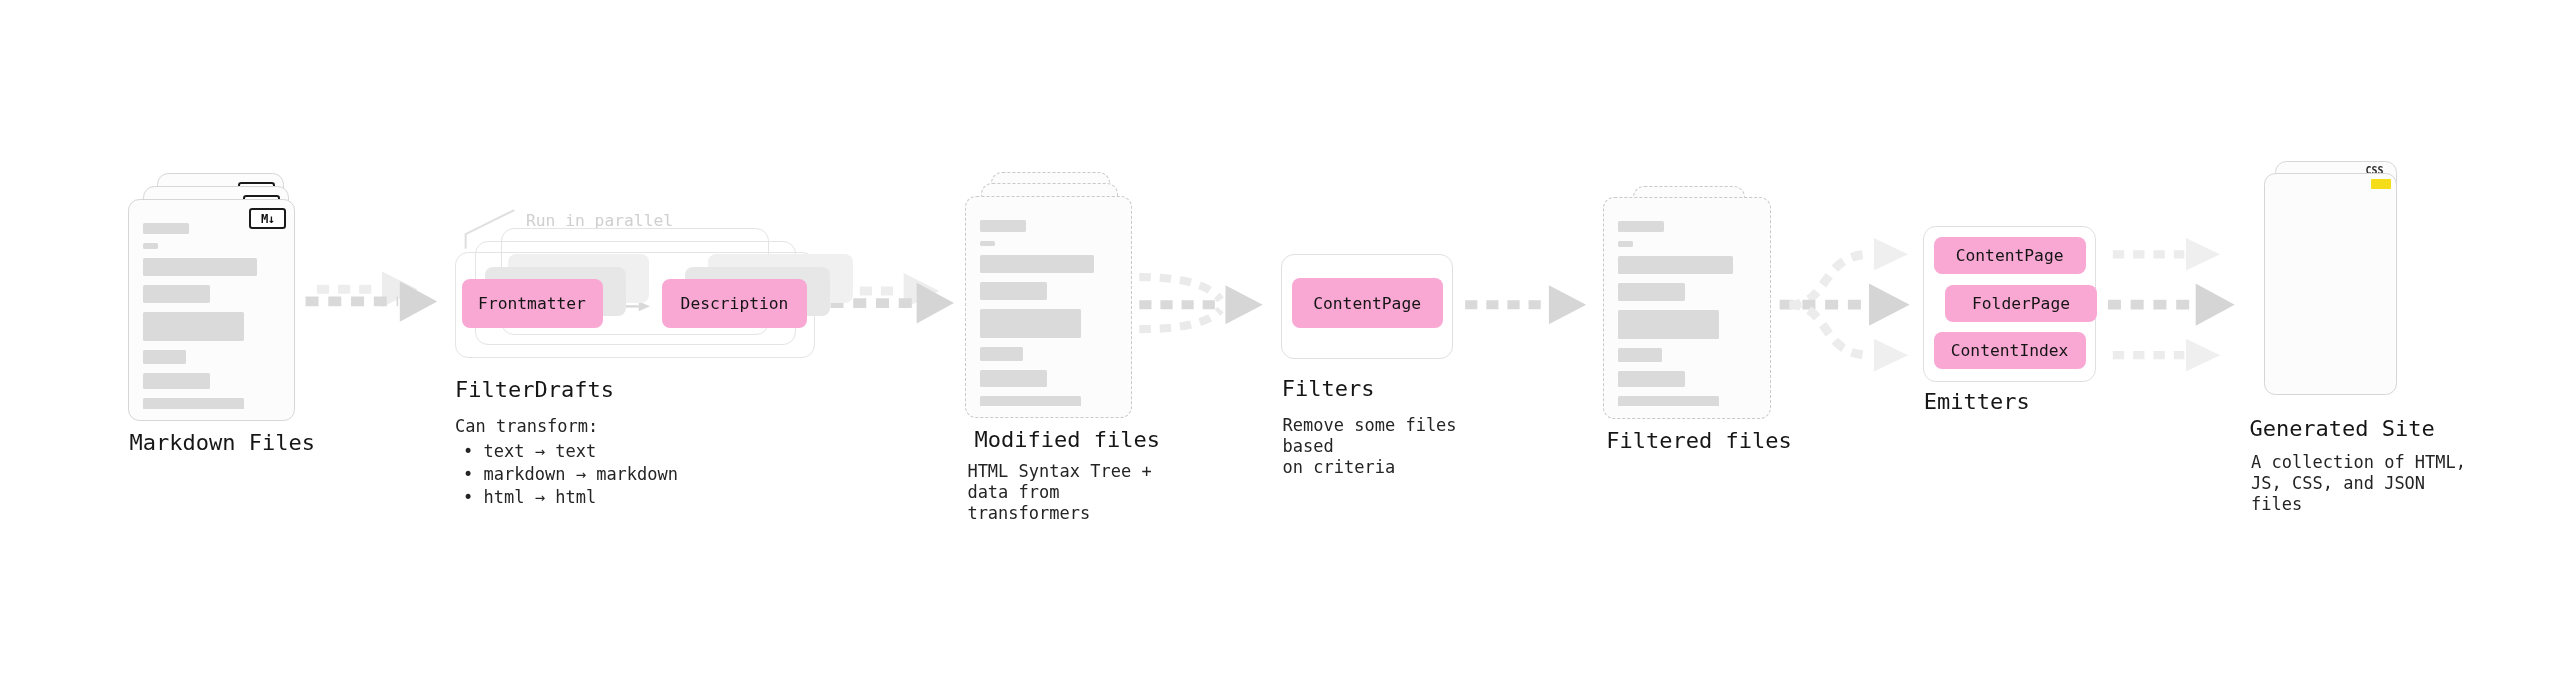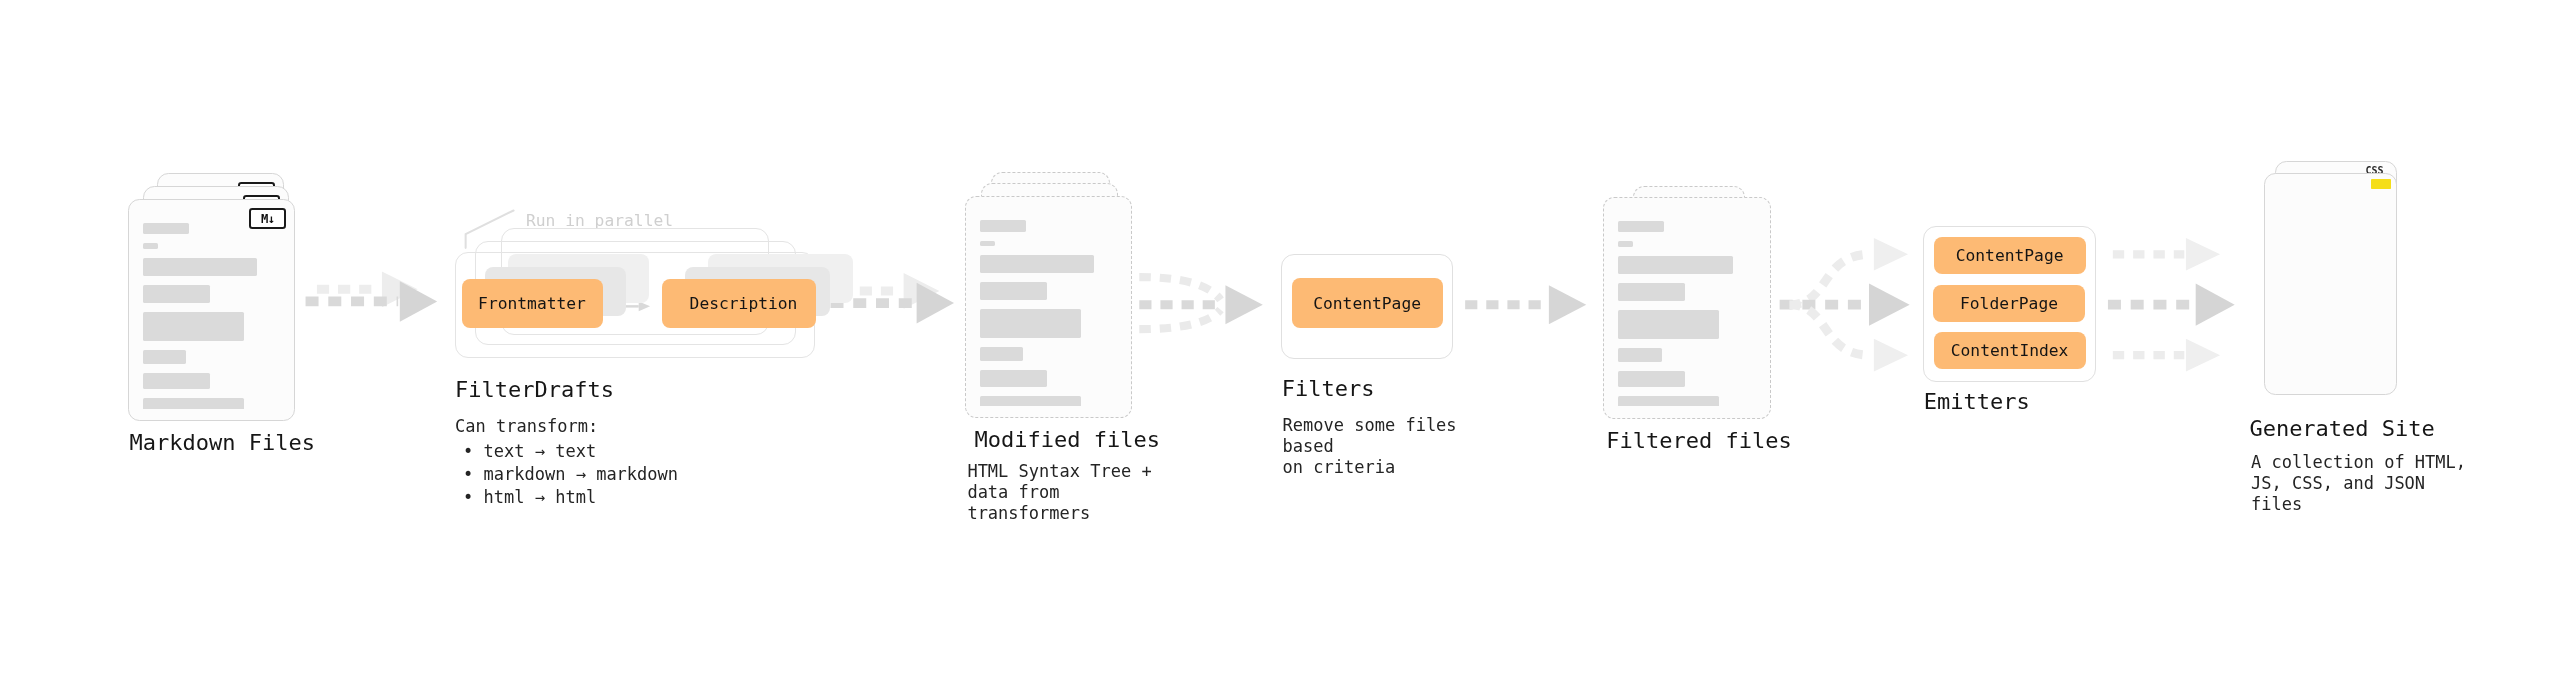--- a/index.html
+++ b/index.html
@@ -9,21 +9,21 @@
   .group{position:absolute;}
   .card{position:absolute;background:#fcfcfc;border:1.6px solid #d6d6d6;border-radius:11.4px;box-sizing:border-box;}
   .card.dashed{border:1.6px dashed #c9c9c9;background:#fcfcfc;}
   .sk-wrap{position:absolute;left:14px;right:11.4px;top:23px;bottom:11.4px;overflow:hidden;}
   .sk-bar{background:#dadada;border-radius:1.6px;margin-bottom:9px;}
   .title{position:absolute;font-size:22px;line-height:24.4px;color:#161616;white-space:nowrap;}
   .note{position:absolute;font-size:17px;line-height:21px;color:#242424;white-space:pre-line;}
   .note-head{position:absolute;font-size:17px;line-height:21px;color:#242424;white-space:nowrap;}
   .bullets{position:absolute;font-size:17px;color:#242424;}
   .bullets div{line-height:23px;white-space:nowrap;}
-  .graybox{position:absolute;background:#fdba74;border-radius:8.1px;display:flex;align-items:center;
+  .graybox{position:absolute;background:#f9a8d4;border-radius:8.1px;display:flex;align-items:center;
            justify-content:center;font-size:16.3px;color:#141414;white-space:nowrap;}
   .ghostbox{position:absolute;border-radius:8.1px;}
   .g1{background:#e7e7e7;} .g2{background:#f0f0f0;}
   .frame{position:absolute;border:1.6px solid #e4e4e4;border-radius:13px;background:transparent;box-sizing:border-box;}
   .panel{position:absolute;border:1.6px solid #e0e0e0;border-radius:13px;background:#ffffff;box-sizing:border-box;}
   .md-badge{position:absolute;top:8.1px;right:8.1px;width:32.5px;height:17px;border:2.4px solid #1a1a1a;border-radius:3.3px;
             background:#ffffff;color:#111;font-weight:bold;font-size:12.2px;letter-spacing:-0.8px;
             display:flex;align-items:center;justify-content:center;box-sizing:content-box;}
   .annotation{position:absolute;font-size:16.3px;color:#cfcfcf;white-space:nowrap;}
   .css-badge{position:absolute;top:4.9px;right:13px;width:18px;text-align:center;}
@@ -126,21 +126,21 @@
   <div class="group" style="left:455px;top:195px;width:374px;height:349px;">
     <div class="annotation" style="left:71px;top:16px;">Run in parallel</div>
     <div class="frame" style="left:46px;top:32.5px;width:268px;height:107px;"></div>
     <div class="frame" style="left:20.3px;top:46px;width:321px;height:104px;"></div>
     <div class="frame" style="left:0;top:57px;width:360px;height:106px;"></div>
     <div class="ghostbox g2" style="left:53px;top:59px;width:141px;height:49px;"></div>
     <div class="ghostbox g1" style="left:30px;top:72px;width:141px;height:49px;"></div>
     <div class="graybox" style="left:6.5px;top:84px;width:141px;height:49px;">Frontmatter</div>
     <div class="ghostbox g2" style="left:253px;top:59px;width:145px;height:49px;"></div>
     <div class="ghostbox g1" style="left:230px;top:72px;width:145px;height:49px;"></div>
-    <div class="graybox" style="left:207px;top:84px;width:145px;height:49px;padding-left:9px;">Description</div>
+    <div class="graybox" style="left:207px;top:84px;width:145px;height:49px;">Description</div>
     <div class="title" style="left:0;top:183px;">FilterDrafts</div>
     <div class="note-head" style="left:0;top:221px;">Can transform:</div>
     <div class="bullets" style="left:8.1px;top:245px;">
       <div>• text → text</div>
       <div>• markdown → markdown</div>
       <div>• html → html</div>
     </div>
   </div>
 
   <div class="group" style="left:965px;top:172px;width:211px;height:349px;">
@@ -184,21 +184,21 @@
           <div class="sk-bar" style="width: 48%; height: 16.3px;"></div>
           <div class="sk-bar" style="width: 72%; height: 12.2px;"></div>
         </div>
     </div>
     <div class="title" style="left:3.3px;top:243px;">Filtered files</div>
   </div>
 
   <div class="group" style="left:1923px;top:226px;width:211px;height:293px;">
     <div class="panel" style="left:0;top:0;width:173px;height:156px;"></div>
     <div class="graybox" style="left:10.6px;top:11.4px;width:152px;height:37px;">ContentPage</div>
-    <div class="graybox" style="left:10px;top:59px;width:152px;height:37px;">FolderPage</div>
+    <div class="graybox" style="left:22px;top:59px;width:152px;height:37px;">FolderPage</div>
     <div class="graybox" style="left:10.6px;top:106px;width:152px;height:37px;">ContentIndex</div>
     <div class="title" style="left:0.8px;top:164px;">Emitters</div>
   </div>
 
   <div class="group" style="left:2247px;top:161px;width:236px;height:358px;">
     <div class="card" style="left:28.4px;top:0;width:122px;height:222px;">
       <div class="css-badge">
         <div class="txt">CSS</div>
         <div class="bar" style="background: rgb(41, 98, 241);"></div>
       </div>

